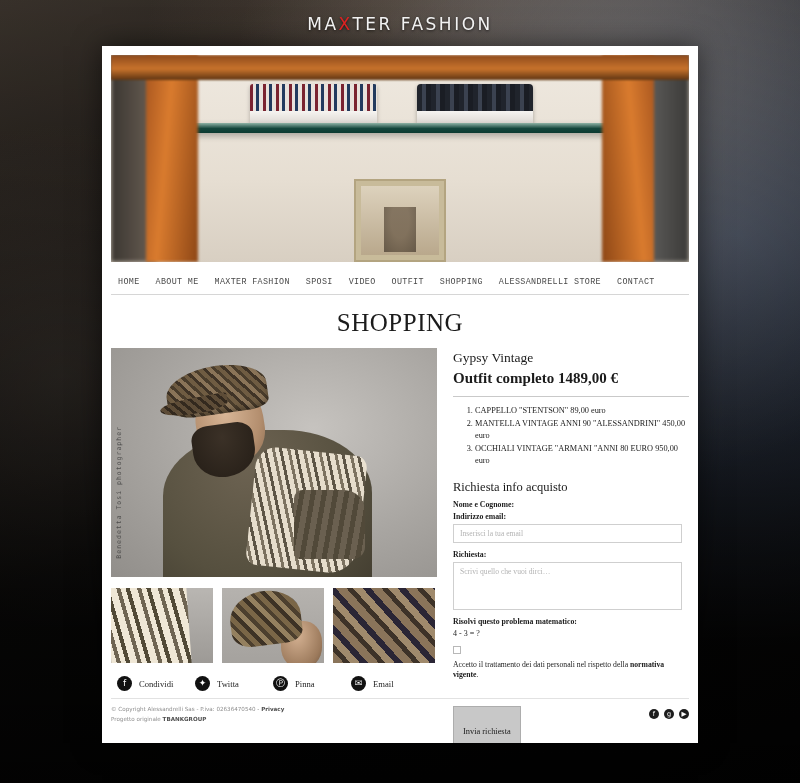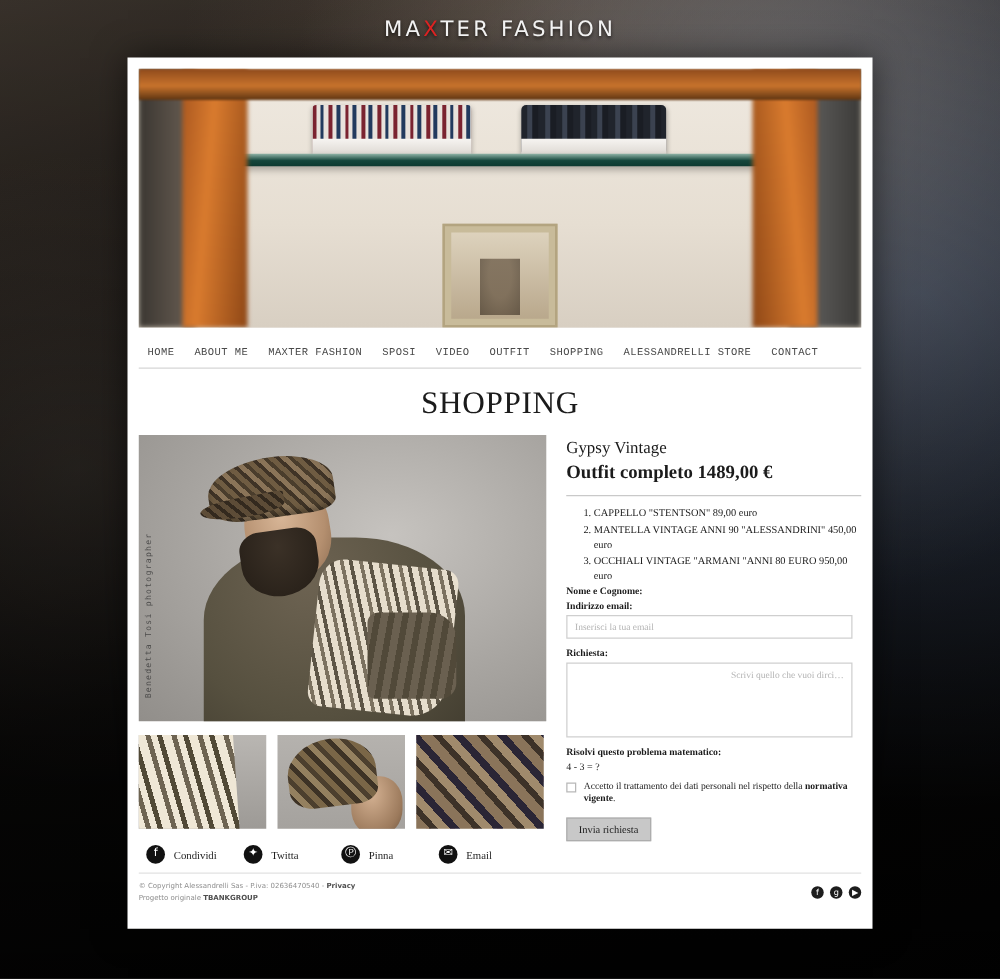--- a/index.html
+++ b/index.html
@@ -320,48 +320,49 @@
     background: #fff;
     font-family: "Liberation Serif", serif;
     font-size: 7.6px;
     color: #222;
     padding: 4px 6px;
     outline: none;
     display: block;
     margin-bottom: 7px;
   }
   .txt-input::placeholder, .txt-area::placeholder { color: #b3b3b3; }
-  .txt-area { height: 60px; resize: none; text-align: right; }
+  .txt-area { height: 48px; resize: none; }
 
   .math-q {
     font-family: "Liberation Serif", serif;
     font-size: 8px; color: #1b1b1b; margin: 0 0 4px 0;
   }
   .consent-row {
     display: flex; align-items: flex-start; gap: 6px;
     margin: 6px 0 0 0;
     width: 236px;
+    flex-direction: column;
   }
   .consent-box {
     width: 8px; height: 8px; border: 1px solid #b8b8b8; background:#fff;
     flex: 0 0 8px; margin-top: 2px;
   }
   .consent-text {
     font-family: "Liberation Serif", serif;
     font-size: 7.7px; color: #1b1b1b; line-height: 1.35;
   }
   .consent-text b { font-weight: 700; }
   .submit-btn {
-    margin-top: 9px;
+    margin-top: 25px;
     font-family: "Liberation Serif", serif;
     font-size: 8.4px;
     color: #1b1b1b;
     background: #c8c8c8;
     border: 1px solid #adadad;
-    padding: 4px 9px;
+    padding: 20px 9px;
     cursor: pointer;
   }
 
   
   #site-footer {
     position: absolute;
     left: 9px; right: 9px; bottom: 18px;
     border-top: 1px solid #e2e2e2;
     padding-top: 6px;
     display: flex; align-items: flex-start; justify-content: space-between;
@@ -464,20 +465,21 @@
     <div id="col-right">
       <h2 class="prod-name">Gypsy Vintage</h2>
       <div class="prod-price">Outfit completo 1489,00 €</div>
       <hr class="hr">
       <ol id="item-list">
         <li>CAPPELLO "STENTSON" 89,00 euro</li>
         <li>MANTELLA VINTAGE ANNI 90 "ALESSANDRINI" 450,00 euro</li>
         <li>OCCHIALI VINTAGE "ARMANI "ANNI 80 EURO 950,00 euro</li>
       </ol>
 
+      <h3 class="form-title">Richiesta info acquisto</h3>
 
       <label class="field-label">Nome e Cognome:</label>
 
       <label class="field-label">Indirizzo email:</label>
       <input class="txt-input" type="text" placeholder="Inserisci la tua email" style="">
 
       <label class="field-label">Richiesta:</label>
       <textarea class="txt-area" placeholder="Scrivi quello che vuoi dirci…" style=""></textarea>
 
       <label class="field-label">Risolvi questo problema matematico:</label>

